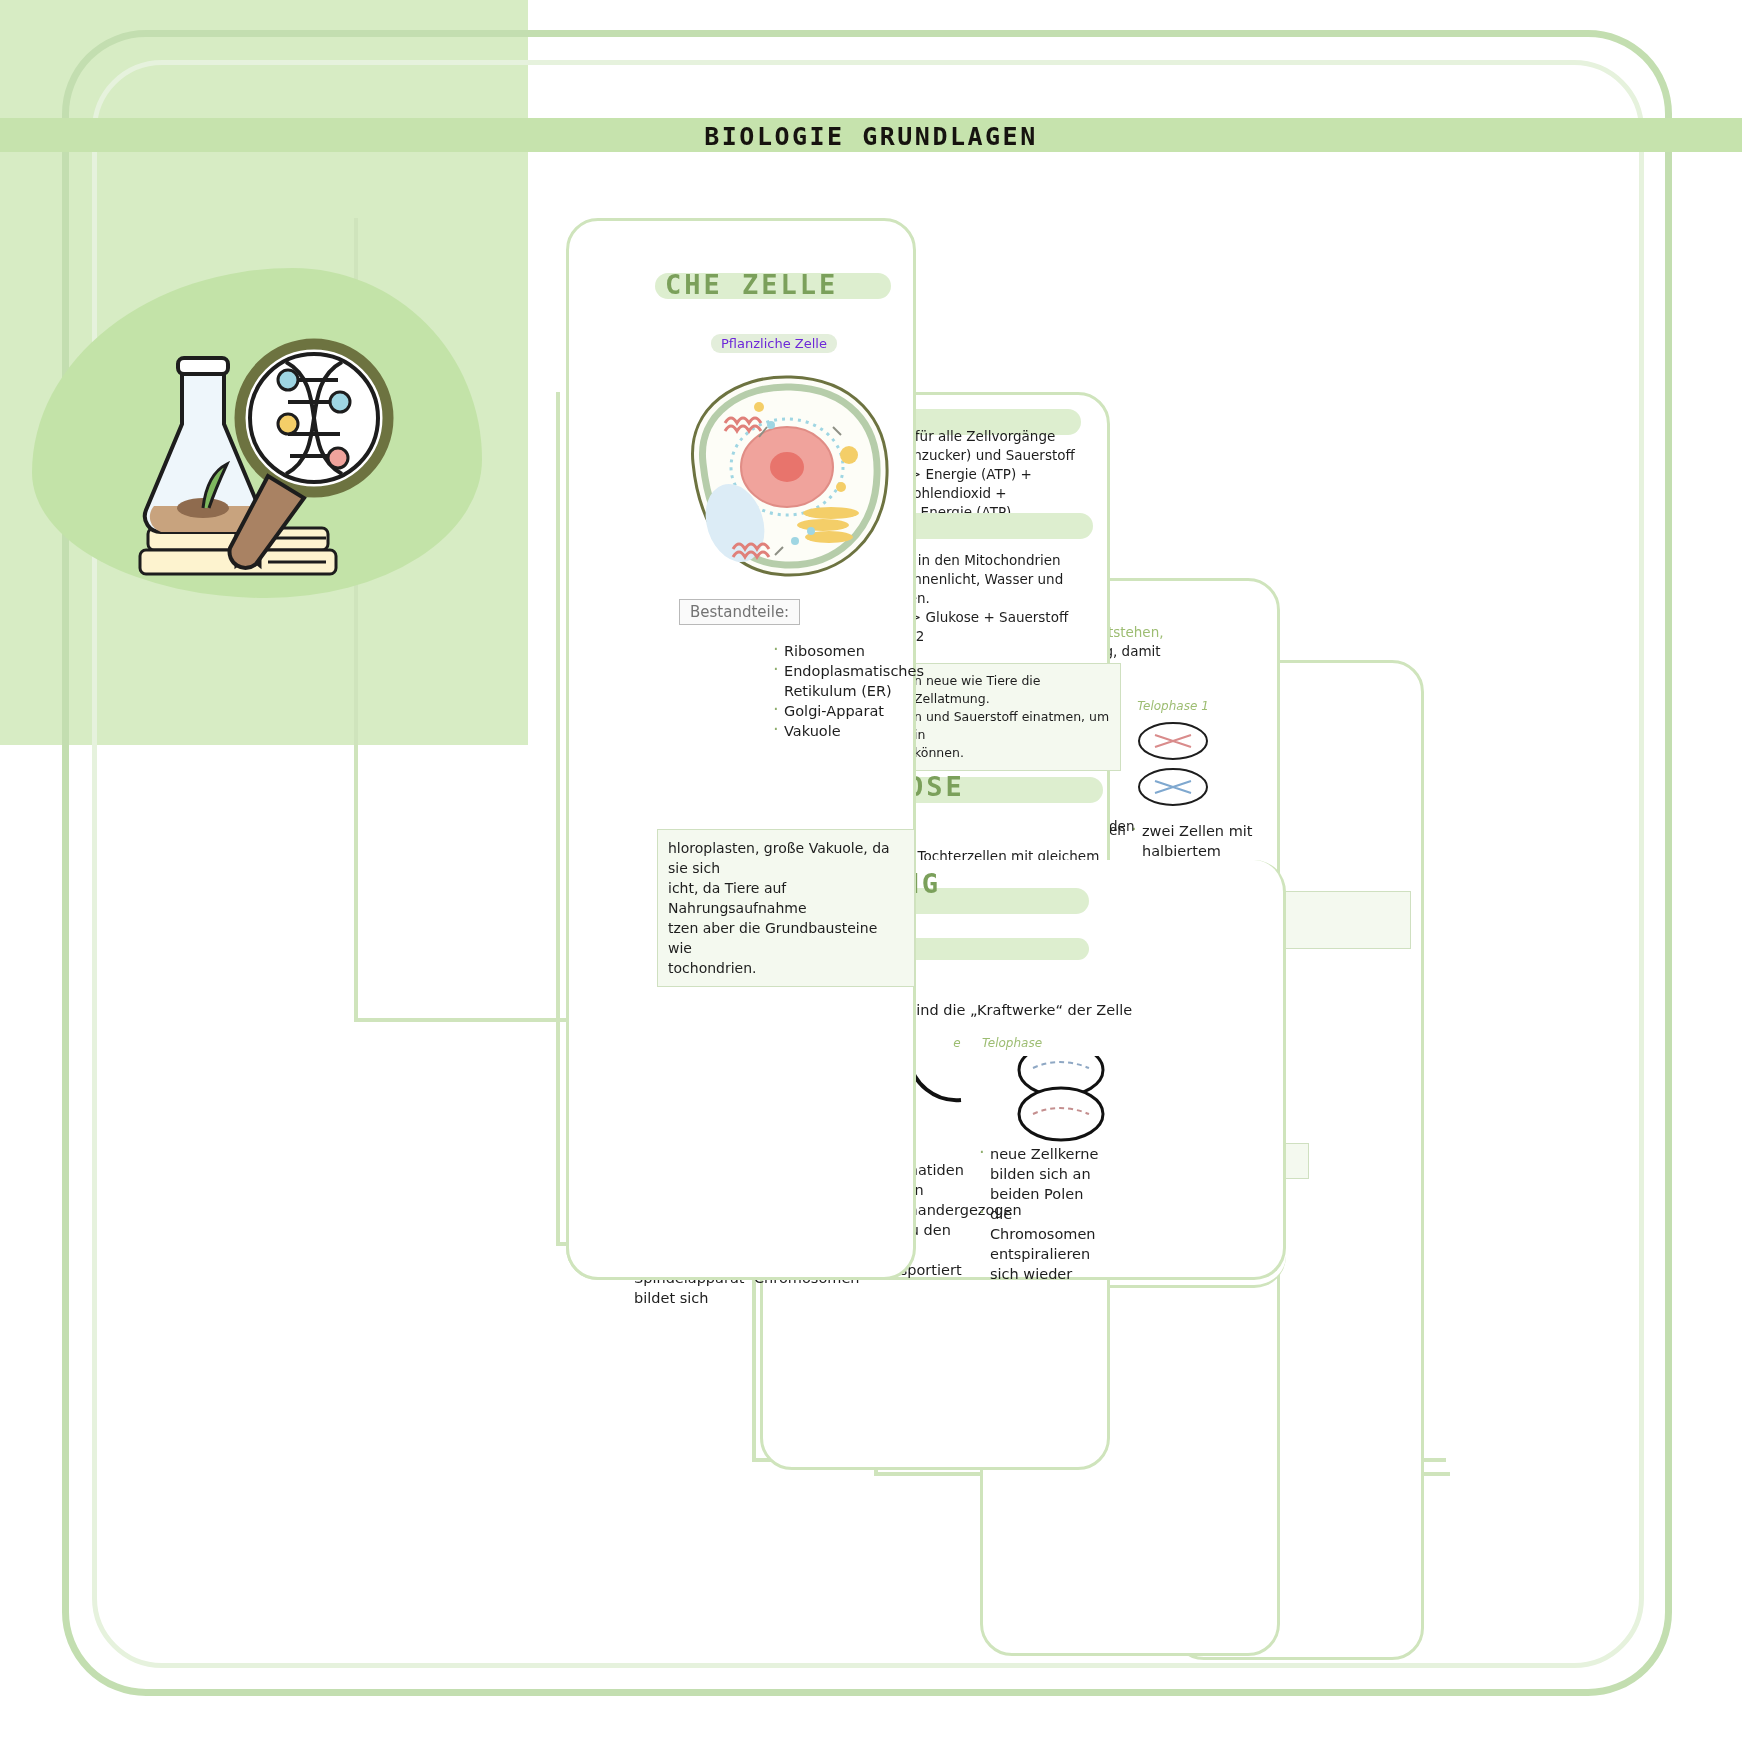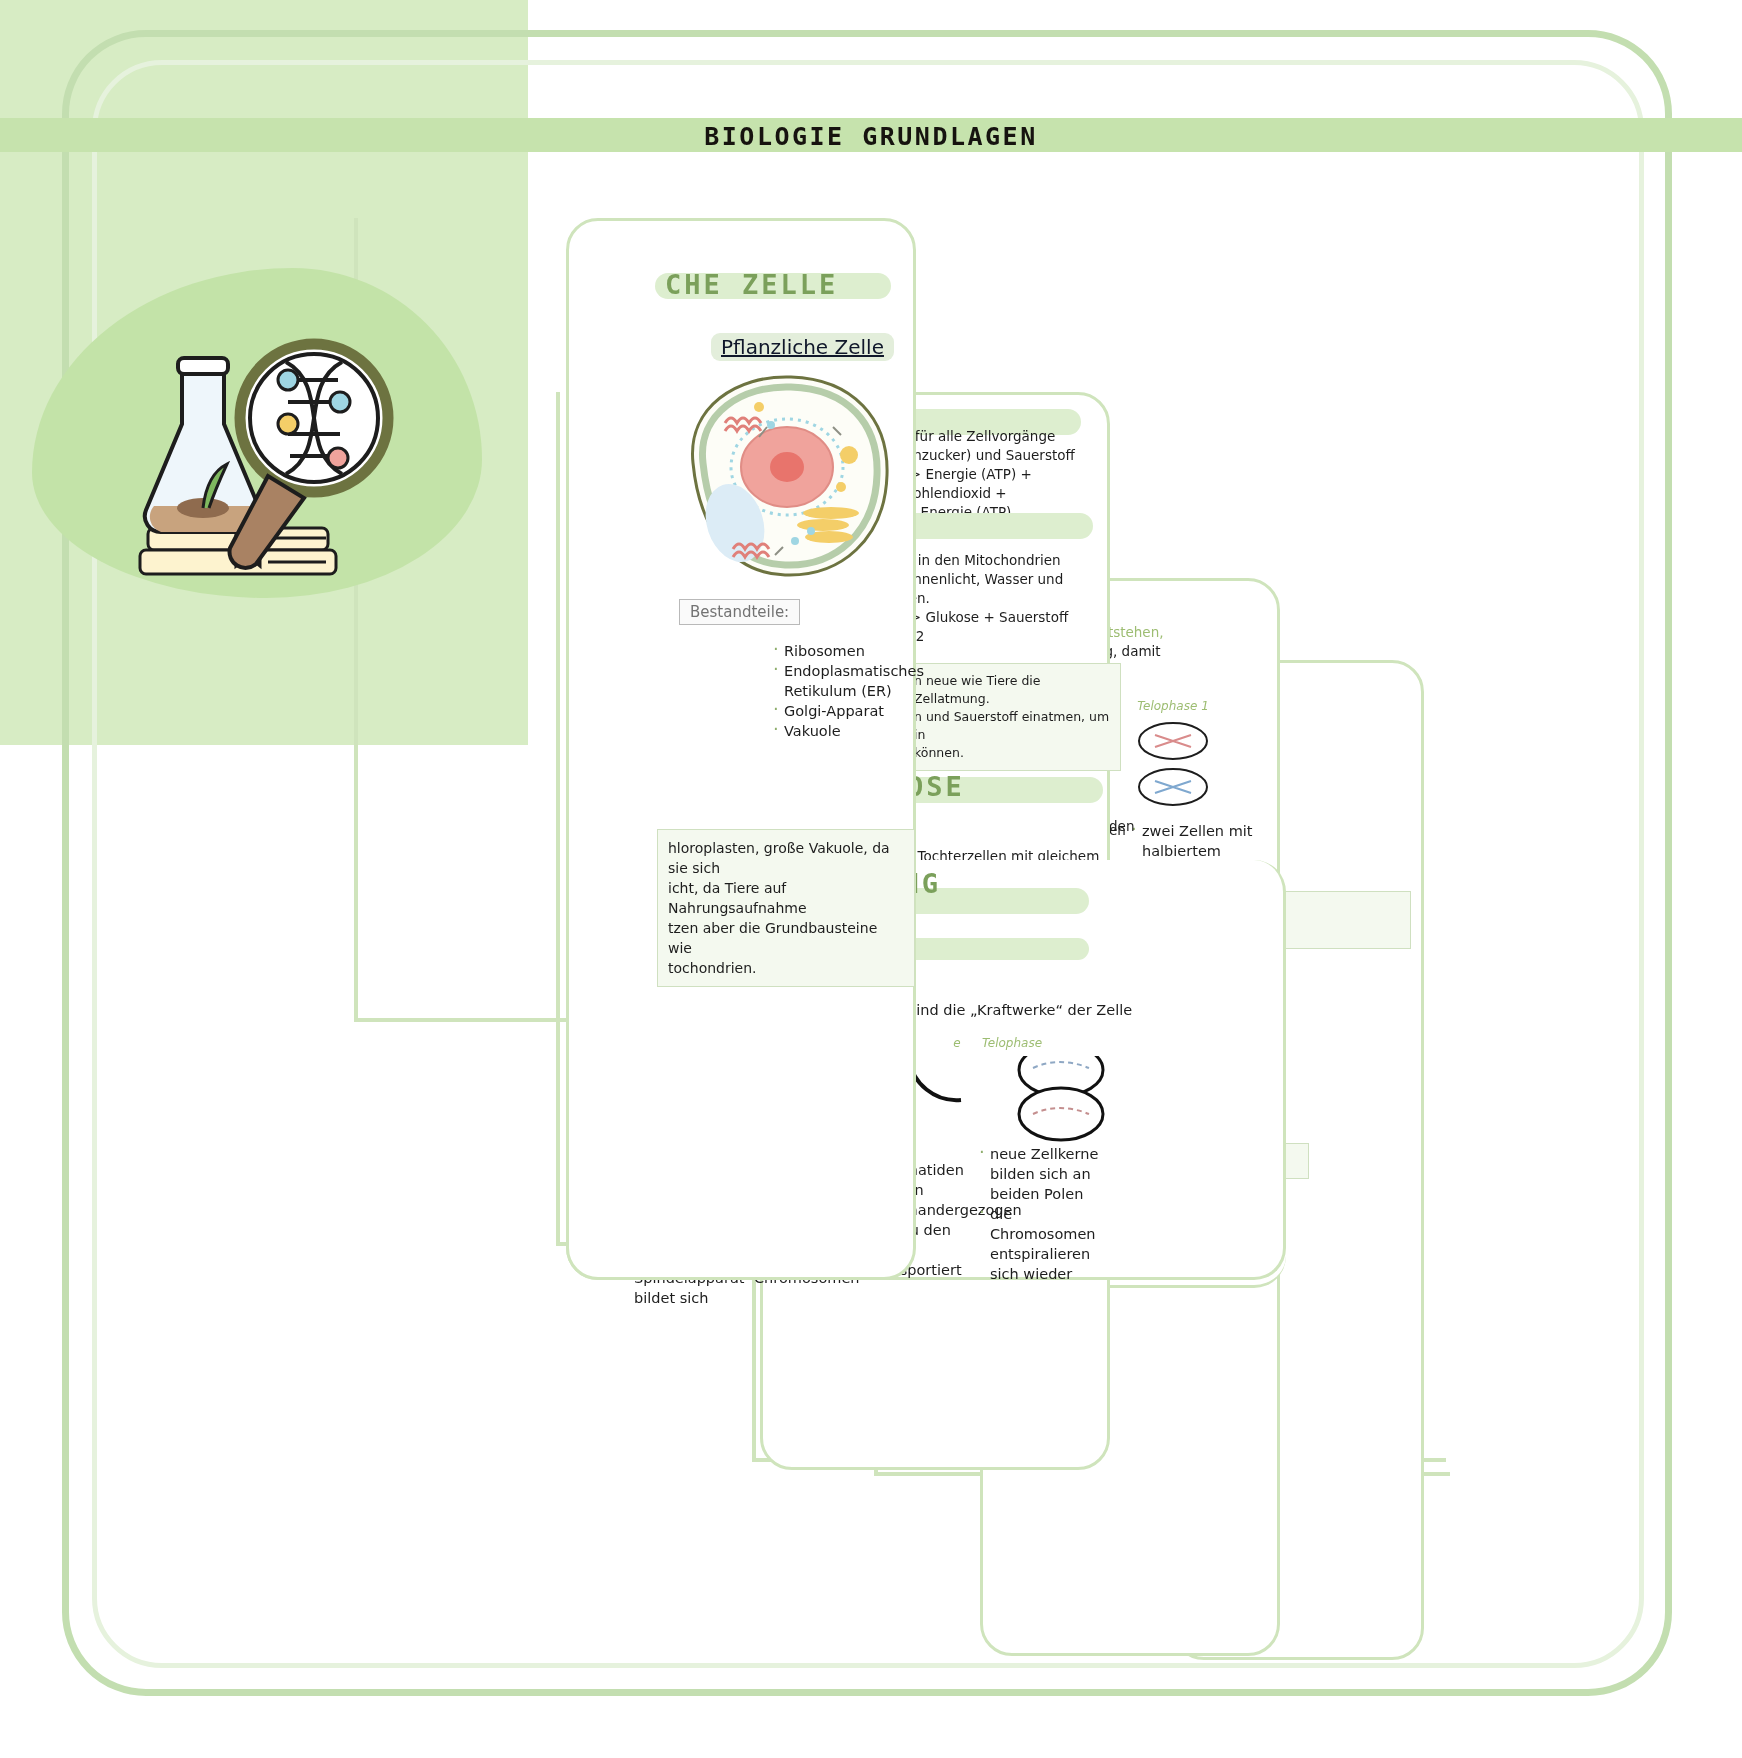--- a/index.html
+++ b/index.html
@@ -27,21 +27,21 @@
        background:#c3e3a8;border-radius:58% 42% 48% 52%/62% 58% 42% 38%;}
   #cover .art{position:absolute;left:118px;top:300px;width:300px;height:290px;}
 
   
   #page2{left:566px;top:218px;width:350px;height:1062px;z-index:50;}
   .h-title{font-family:"DejaVu Sans Mono","Liberation Mono",monospace;
        font-size:27px;letter-spacing:3px;color:#7ba05b;font-weight:600;}
   .hl-band{position:absolute;height:26px;background:#ddeecf;border-radius:13px;}
 
   .chip{display:inline-block;background:#e3eedb;border-radius:9px;
-        padding:2px 10px;font-size:20px;color:#0f172a;text-decoration:underline;}
+        padding:2px 10px;font-size:13px;color:#6d28d9;}
   .boxlabel{display:inline-block;border:1.5px solid #b9b9b9;background:#fafafa;
         padding:3px 10px;font-size:15px;color:#737373;}
 
   ul.bul{list-style:none;margin:0;padding:0;}
   ul.bul li{position:relative;padding-left:13px;font-size:14.5px;line-height:20px;color:#1d1d1d;}
   ul.bul li:before{content:"·";position:absolute;left:2px;top:-2px;color:#8fae6d;font-size:18px;}
 
   .notebox{border:1.5px solid #cfe0c0;background:#f4f9ef;padding:8px 10px;
            font-size:14px;line-height:20px;color:#1d1d1d;}
 

